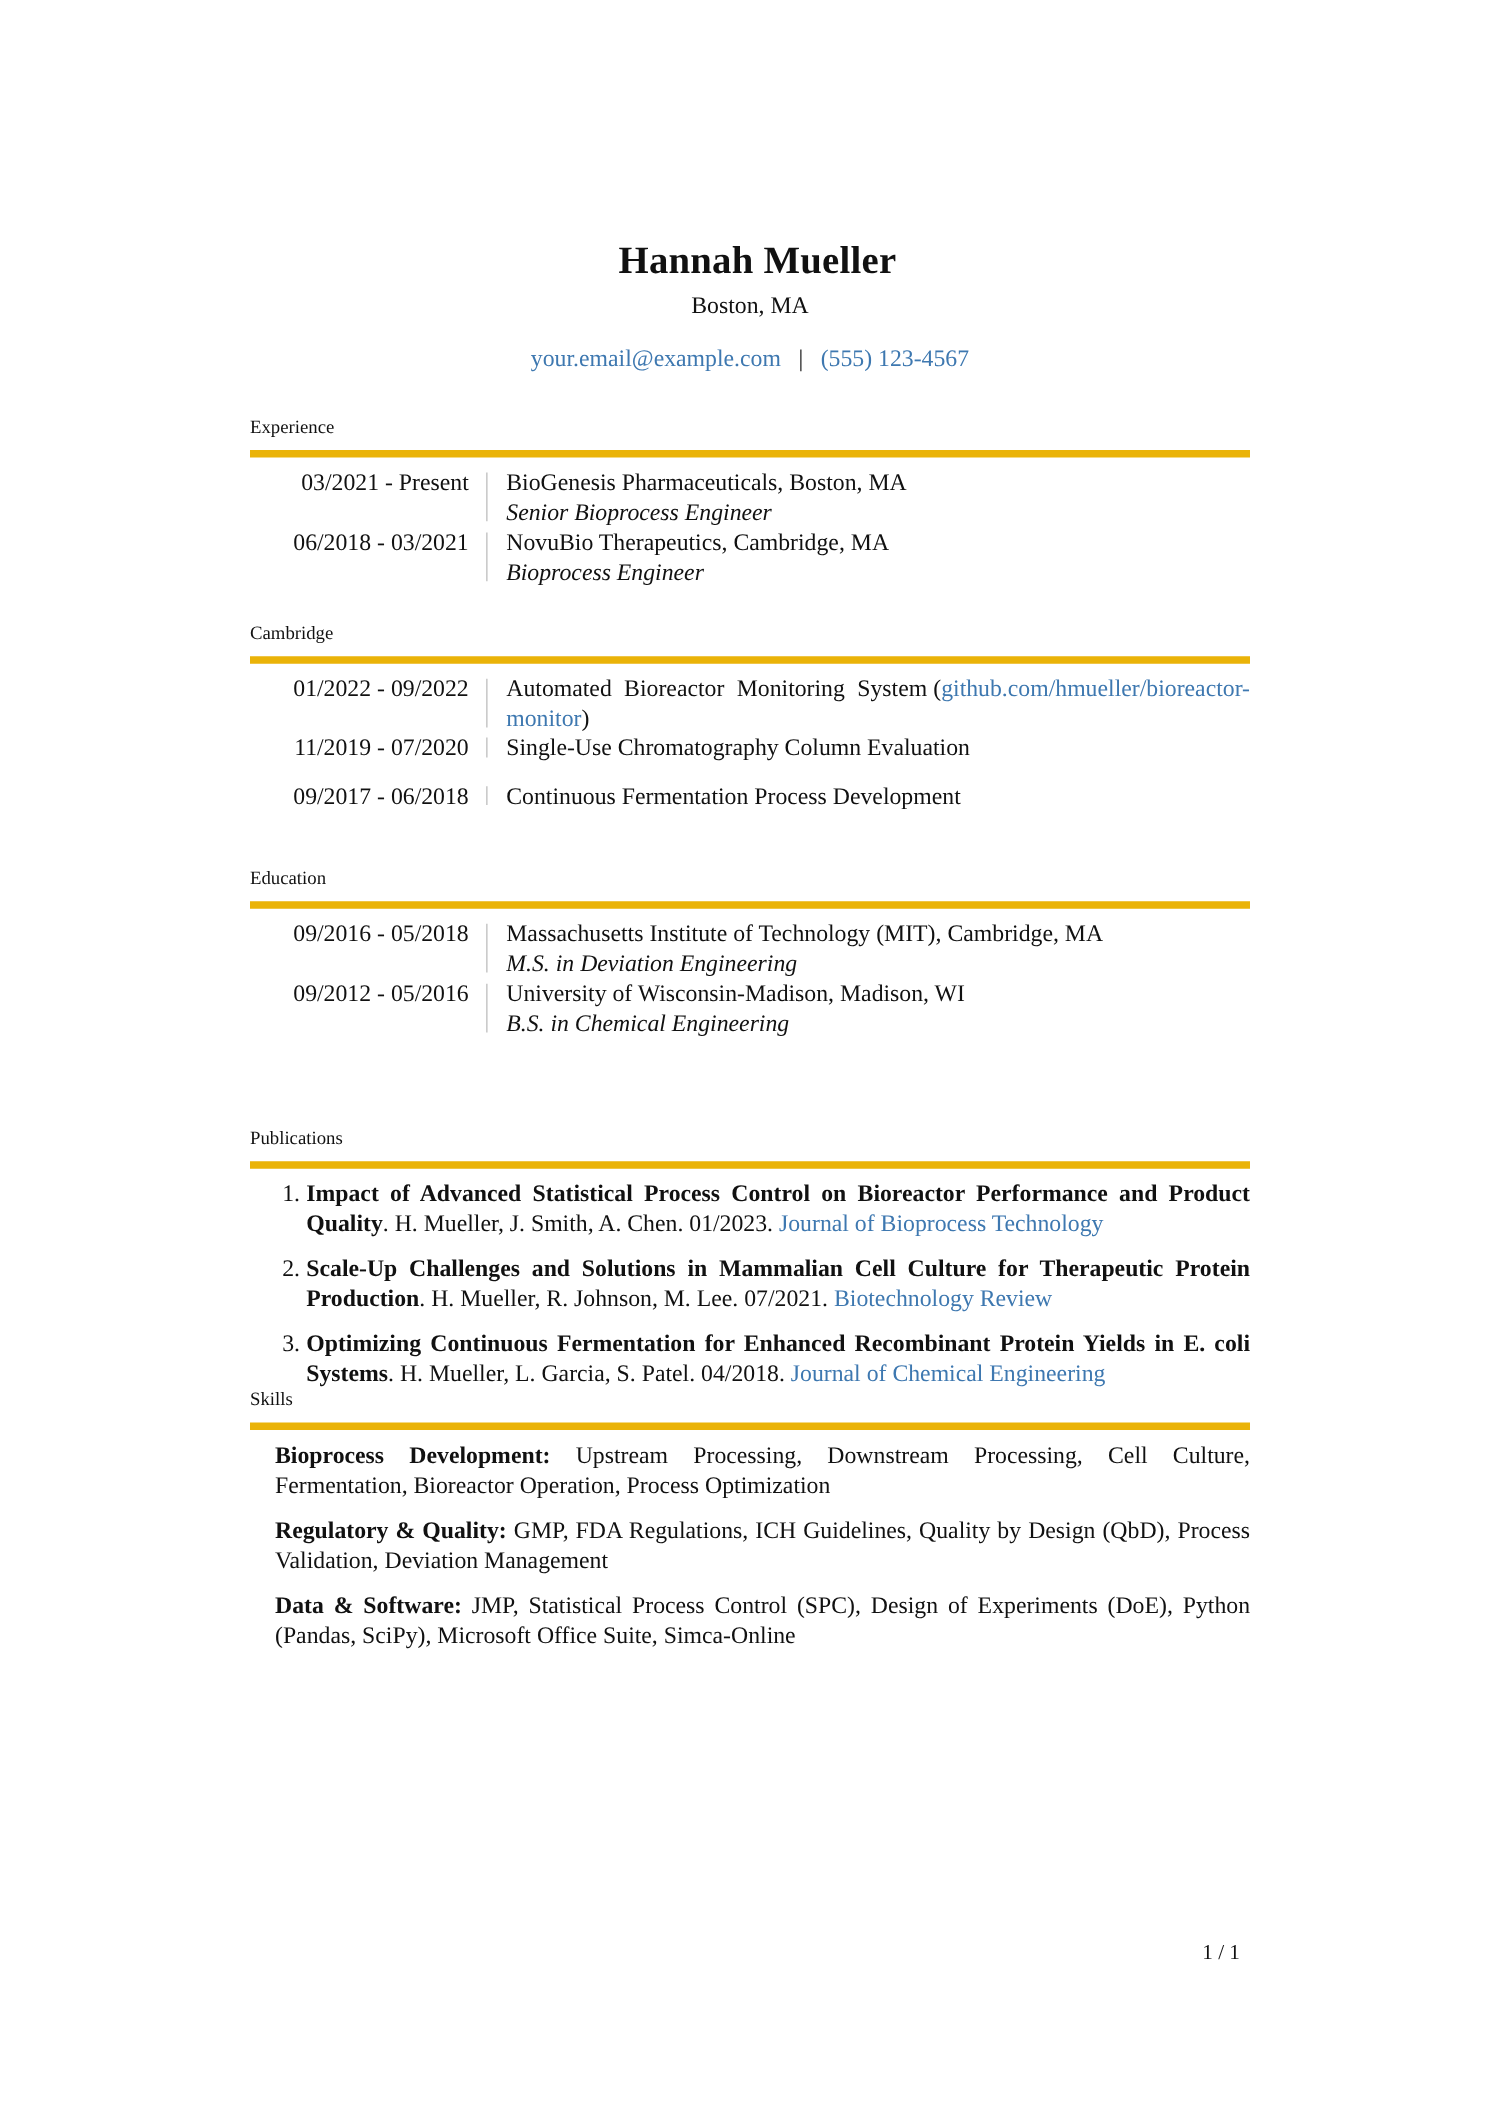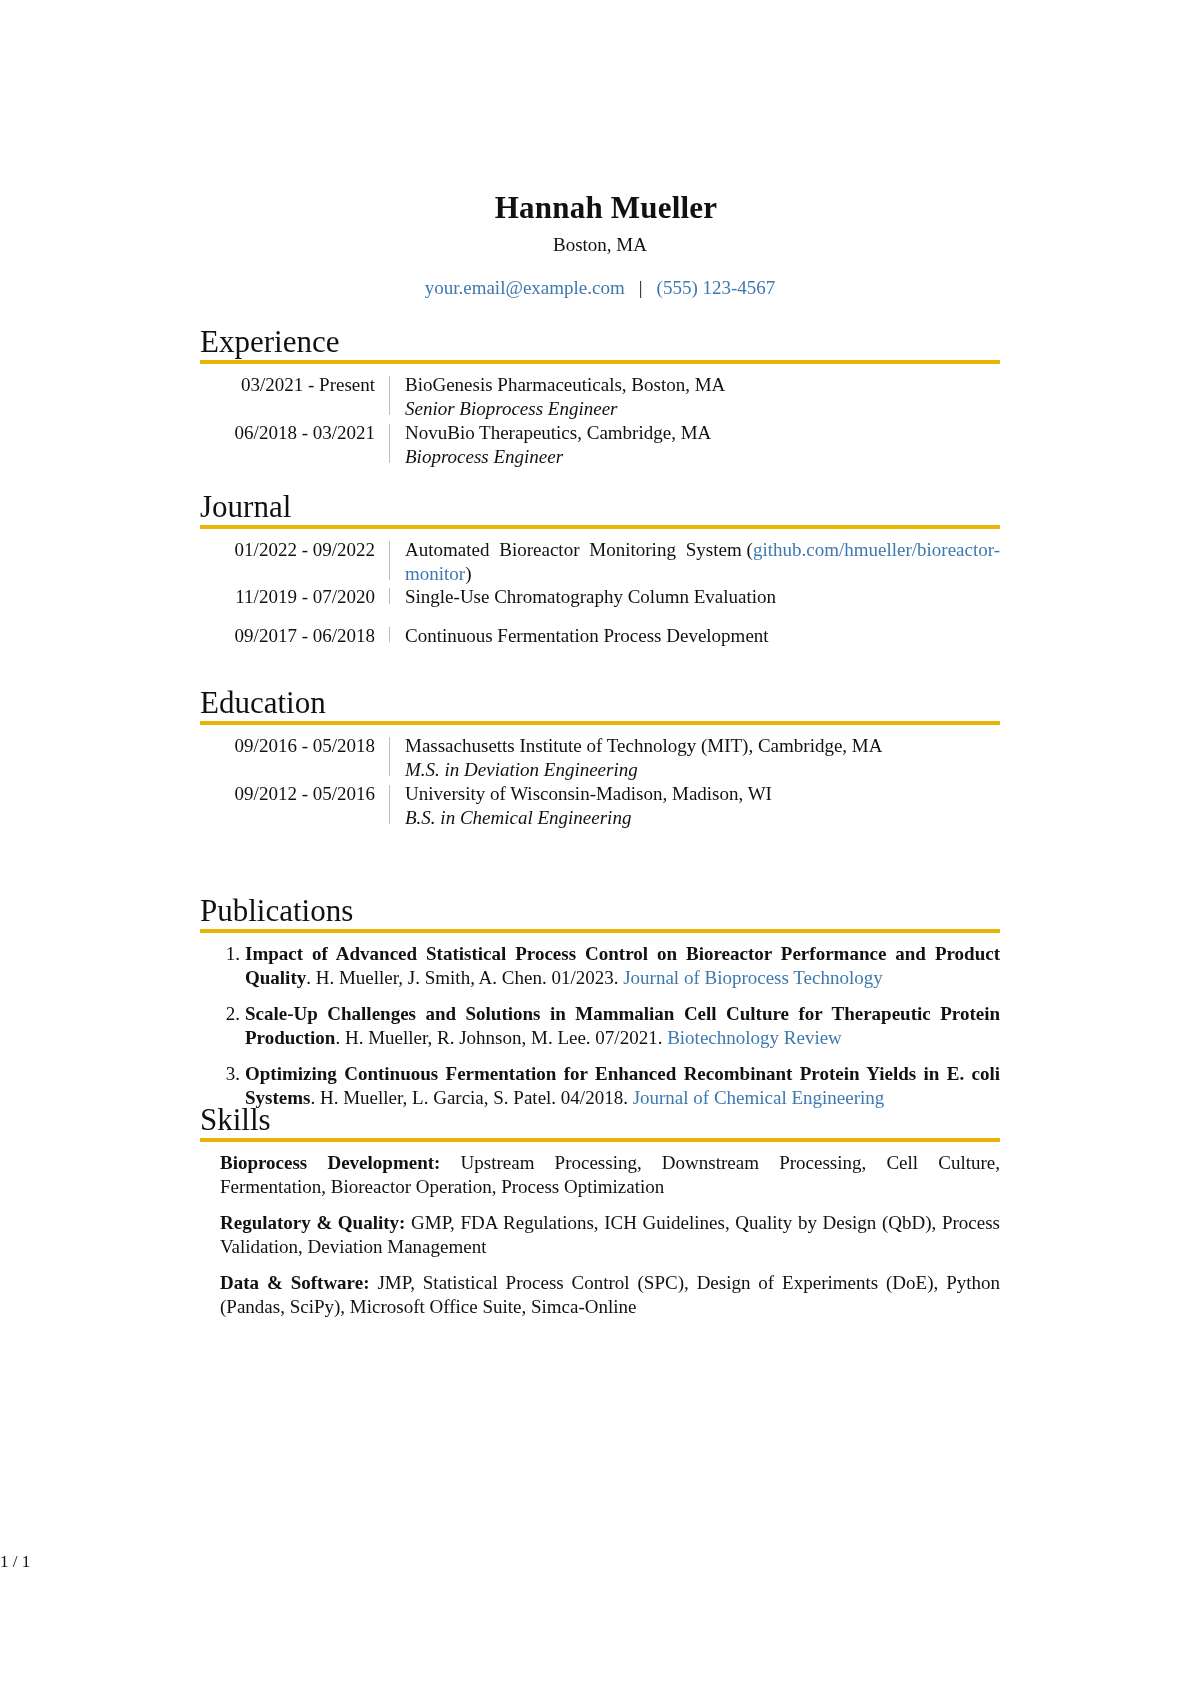--- a/index.html
+++ b/index.html
@@ -4,35 +4,35 @@
 <style>
   html, body { margin: 0; padding: 0; background: #ffffff; }
   body { width: 1190px; height: 1683px; position: relative; font-family: "Liberation Serif", "DejaVu Serif", serif; color: #111; }
   .page { position: absolute; left: 200px; top: 0; width: 800px; }
   a, .link { color: #3e78b0; text-decoration: none; }
   .name { position: absolute; top: 190px; left: 6px; width: 800px; text-align: center; font-size: 31px; font-weight: bold; letter-spacing: 0.2px; }
   .location { position: absolute; top: 234px; left: 0; width: 800px; text-align: center; font-size: 19px; }
   .contact { position: absolute; top: 263px; left: 0; width: 800px; text-align: center; font-size: 19px; margin-top: 14px; }
   .contact .sep { color: #111; margin: 0 14px; }
   .section { position: absolute; left: 0; width: 800px; }
-  .section-title { font-size: 31px; font-weight: normal; margin: 0; padding-bottom: 2px; border-bottom: 4px solid #eab308; line-height: 32px; }
+  .section-title { font-size: 15px; font-weight: normal; margin: 0; padding-bottom: 2px; border-bottom: 6px solid #eab308; line-height: 32px; }
   .entry { position: relative; display: flex; font-size: 19px; line-height: 23.5px; }
   .entry .date { width: 175px; text-align: right; flex: none; padding-right: 14px; }
   .entry .bar { width: 1px; background: #bbb; flex: none; margin: 3px 0 5px 0; }
   .entry .body { flex: 1; padding-left: 15px; }
   .entry .body .title { font-weight: normal; margin-top: 16px; }
   .entry .body .role { font-style: italic; }
   .just { text-align: justify; }
   .pub { display: flex; font-size: 19px; line-height: 23.5px; margin-bottom: 13px; }
   .pub .num { width: 40px; text-align: right; padding-right: 5px; flex: none; }
   .pub .txt { flex: 1; text-align: justify; }
   .pub .ptitle { font-weight: bold; }
   .skill { font-size: 19px; line-height: 23.5px; margin: 0 0 13px 20px; text-align: justify; }
   .skill .label { font-weight: bold; }
-  .pagenum { position: absolute; top: 1552px; left: 0; width: 992px; text-align: left; font-size: 17px; }
+  .pagenum { position: absolute; top: 1552px; left: 0; width: 992px; text-align: right; font-size: 17px; }
 </style>
 </head>
 <body>
 
 <div class="page">
 
   <div class="name">Hannah Mueller</div>
   <div class="location">Boston, MA</div>
   <div class="contact">
     <a class="link">your.email@example.com</a><span class="sep">|</span><a class="link">(555) 123-4567</a>
@@ -53,21 +53,21 @@
       <div class="date">06/2018 - 03/2021</div>
       <div class="bar"></div>
       <div class="body">
         <span class="title">NovuBio Therapeutics</span><span>, Cambridge, MA</span><br>
         <span class="role">Bioprocess Engineer</span>
       </div>
     </div>
   </div>
 
   <div class="section" style="top:491px;">
-    <h2 class="section-title">Journal</h2>
+    <h2 class="section-title">Cambridge</h2>
     <div style="height:9px"></div>
     <div class="entry">
       <div class="date">01/2022 - 09/2022</div>
       <div class="bar"></div>
       <div class="body just" style="text-align-last:left;">
         <span class="title" style="word-spacing:5px;">Automated Bioreactor Monitoring System</span><span> (</span><a class="link">github.com/hmueller/bioreactor-monitor</a><span>)</span>
       </div>
     </div>
     <div class="entry">
       <div class="date">11/2019 - 07/2020</div>

